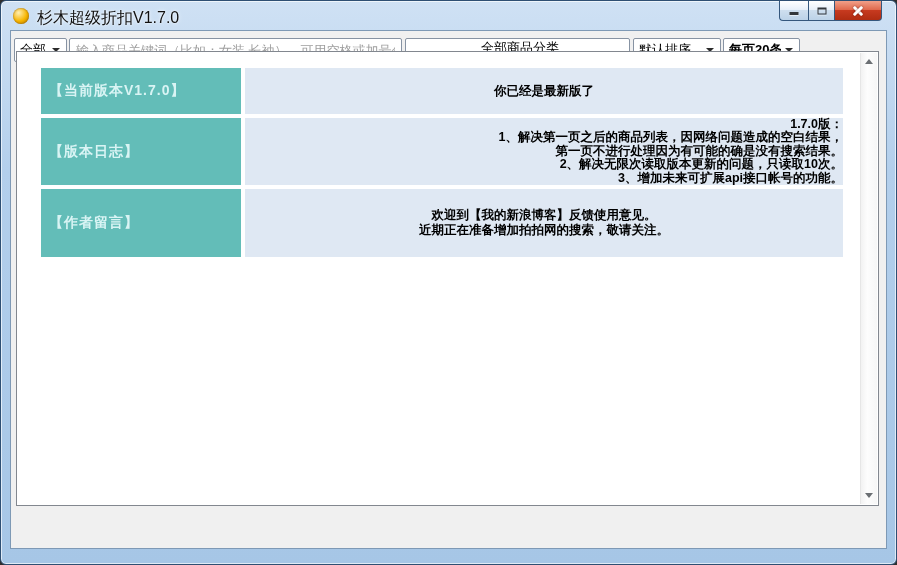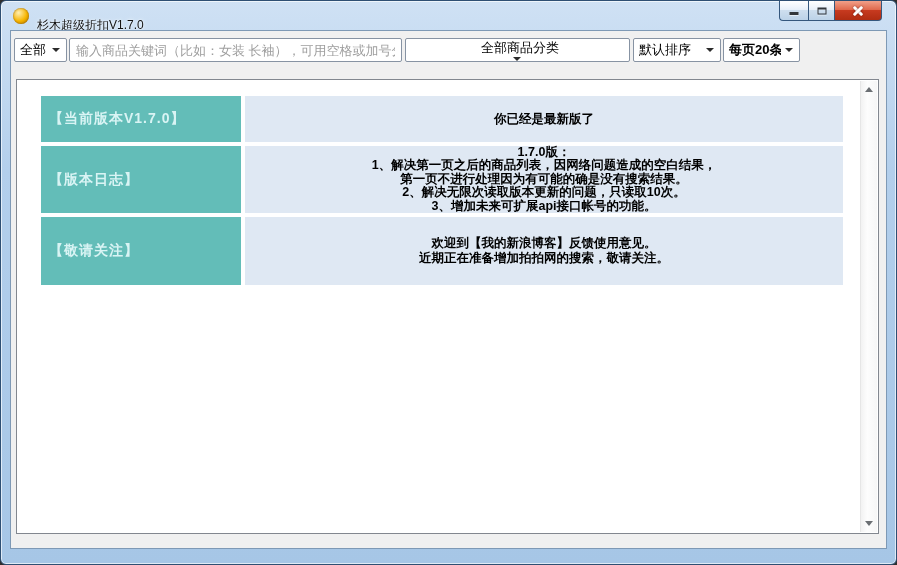--- a/index.html
+++ b/index.html
@@ -8,21 +8,21 @@
   
   .window{position:absolute;inset:0;border-radius:6px;
     background:linear-gradient(#cfe1f4,#b3cfec 30%,#a6c6e6);
     border:1px solid #2e4f73;box-sizing:border-box;
     box-shadow:inset 0 0 0 1px rgba(255,255,255,.65);}
   .titlebar{position:absolute;left:0;top:0;right:0;height:29px;
     border-radius:6px 6px 0 0;}
   .app-icon{position:absolute;left:12px;top:7px;width:16px;height:16px;border-radius:50%;
     background:radial-gradient(circle at 35% 30%,#ffeeb0,#f7b500 55%,#a86e00);
     box-shadow:inset 0 0 2px rgba(120,70,0,.8);}
-  .title-text{position:absolute;left:36px;top:16px;font-size:12px;color:#111;
+  .title-text{position:absolute;left:36px;top:7px;font-size:16px;color:#111;
     text-shadow:0 0 4px #eaf4ff,0 0 2px #ffffff;white-space:nowrap;}
 
   .winbtns{position:absolute;top:0;right:14px;height:21px;display:flex;}
   .winbtn{position:relative;height:20px;box-sizing:border-box;border:1px solid #35577d;
     border-top:none;background:linear-gradient(#ffffff,#e8f0f9 45%,#cfdfef 46%,#bcd2e8);}
   .winbtn.minb{width:29px;border-radius:0 0 0 4px;border-right:none;}
   .winbtn.maxb{width:27px;}
   .winbtn.closeb{width:47px;border-radius:0 0 4px 0;border-left:none;
     background:linear-gradient(#f1a089,#e06a4e 45%,#c83b20 46%,#b02c12);}
   .glyph-min{position:absolute;left:50%;bottom:5px;transform:translateX(-50%);
@@ -52,31 +52,31 @@
   .search-input{position:absolute;left:58px;top:7px;width:333px;height:24px;box-sizing:border-box;
     border:1px solid #8793a3;border-radius:2px;padding:0 6px;font-size:13px;
     font-family:"Liberation Sans","DejaVu Sans",sans-serif;color:#222;}
   .search-input::placeholder{color:#9e9e9e;opacity:1;}
   .search-btn{position:absolute;left:791px;top:6px;width:81px;height:26px;box-sizing:border-box;
     border:1px solid #6e7780;border-radius:3px;font-size:13px;color:#000;
     font-family:"Liberation Sans","DejaVu Sans",sans-serif;
     background:linear-gradient(#f4f4f4,#ebebeb 45%,#dddddd 46%,#cfcfcf);cursor:pointer;}
 
   
-  .content-box{position:absolute;left:5px;top:48px;width:863px;height:455px;box-sizing:border-box;
+  .content-box{position:absolute;left:5px;top:20px;width:863px;height:455px;box-sizing:border-box;
     background:#ffffff;border:1px solid #82878f;}
   .info-table{position:absolute;left:24px;top:16px;width:802px;display:grid;
     grid-template-columns:200px 598px;grid-template-rows:46px 67px 68px;gap:4px;}
   .cell-label{background:#63bdb8;color:#d9f4f4;font-weight:bold;font-size:14px;
     display:flex;align-items:center;padding-left:8px;box-sizing:border-box;letter-spacing:1px;}
   .cell-value{background:#dfe8f3;color:#000;font-weight:bold;font-size:12.5px;text-align:center;
     display:flex;flex-direction:column;justify-content:center;}
   .cell-value .line{white-space:nowrap;}
   .val-1 .line,.val-3 .line{line-height:15px;}
-  .val-2 .line{line-height:13.4px;}
+  .val-2 .line{line-height:13.4px;text-align:right;}
 
   
   .vscroll{position:absolute;top:1px;right:1px;bottom:1px;width:17px;
     background:linear-gradient(to right,#f2f2f2,#fdfdfd 40%,#f6f6f6);border-left:1px solid #e6e6e6;box-sizing:border-box;}
   .sb-btn{position:absolute;left:0;width:16px;height:17px;display:flex;align-items:center;justify-content:center;}
   .sb-btn.up{top:0;}
   .sb-btn.down{bottom:0;}
   .tri-up{width:0;height:0;border-left:4px solid transparent;border-right:4px solid transparent;
     border-bottom:5px solid #6b6f73;}
   .tri-down{width:0;height:0;border-left:4px solid transparent;border-right:4px solid transparent;
@@ -140,21 +140,21 @@
 
           <div class="cell-label">【版本日志】</div>
           <div class="cell-value val-2">
             <div class="line">1.7.0版：</div>
             <div class="line">1、解决第一页之后的商品列表，因网络问题造成的空白结果，</div>
             <div class="line">第一页不进行处理因为有可能的确是没有搜索结果。</div>
             <div class="line">2、解决无限次读取版本更新的问题，只读取10次。</div>
             <div class="line">3、增加未来可扩展api接口帐号的功能。</div>
           </div>
 
-          <div class="cell-label">【敬请关注】</div>
+          <div class="cell-label">【作者留言】</div>
           <div class="cell-value val-3">
             <div class="line">欢迎到【我的新浪博客】反馈使用意见。</div>
             <div class="line">近期正在准备增加拍拍网的搜索，敬请关注。</div>
           </div>
 
         </div>
 
         <div class="vscroll">
           <div class="sb-btn up">
             <span class="tri-up"></span>

